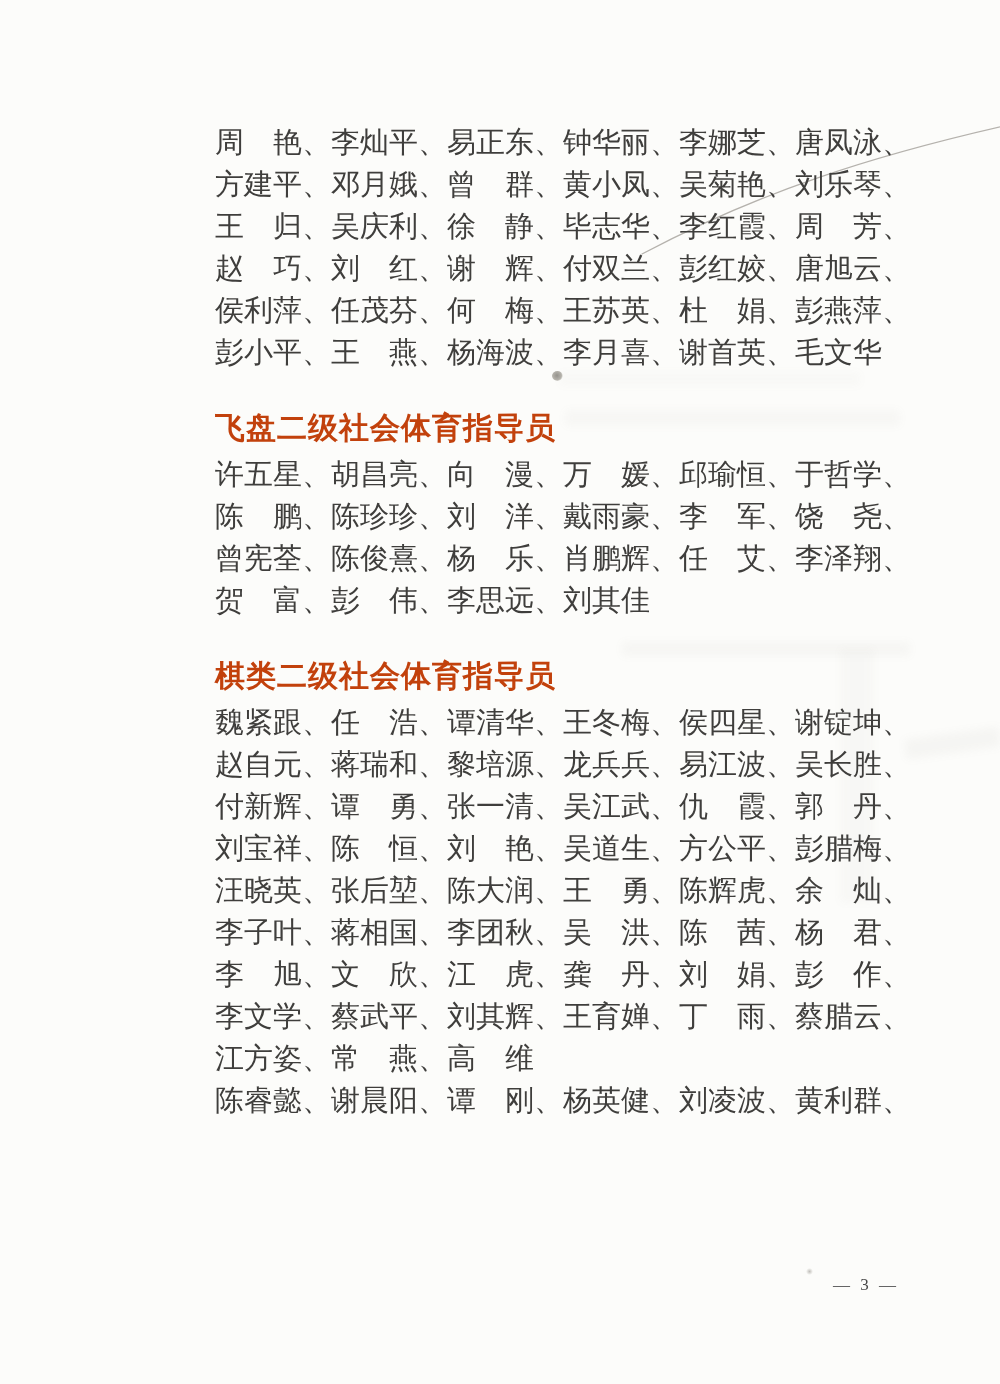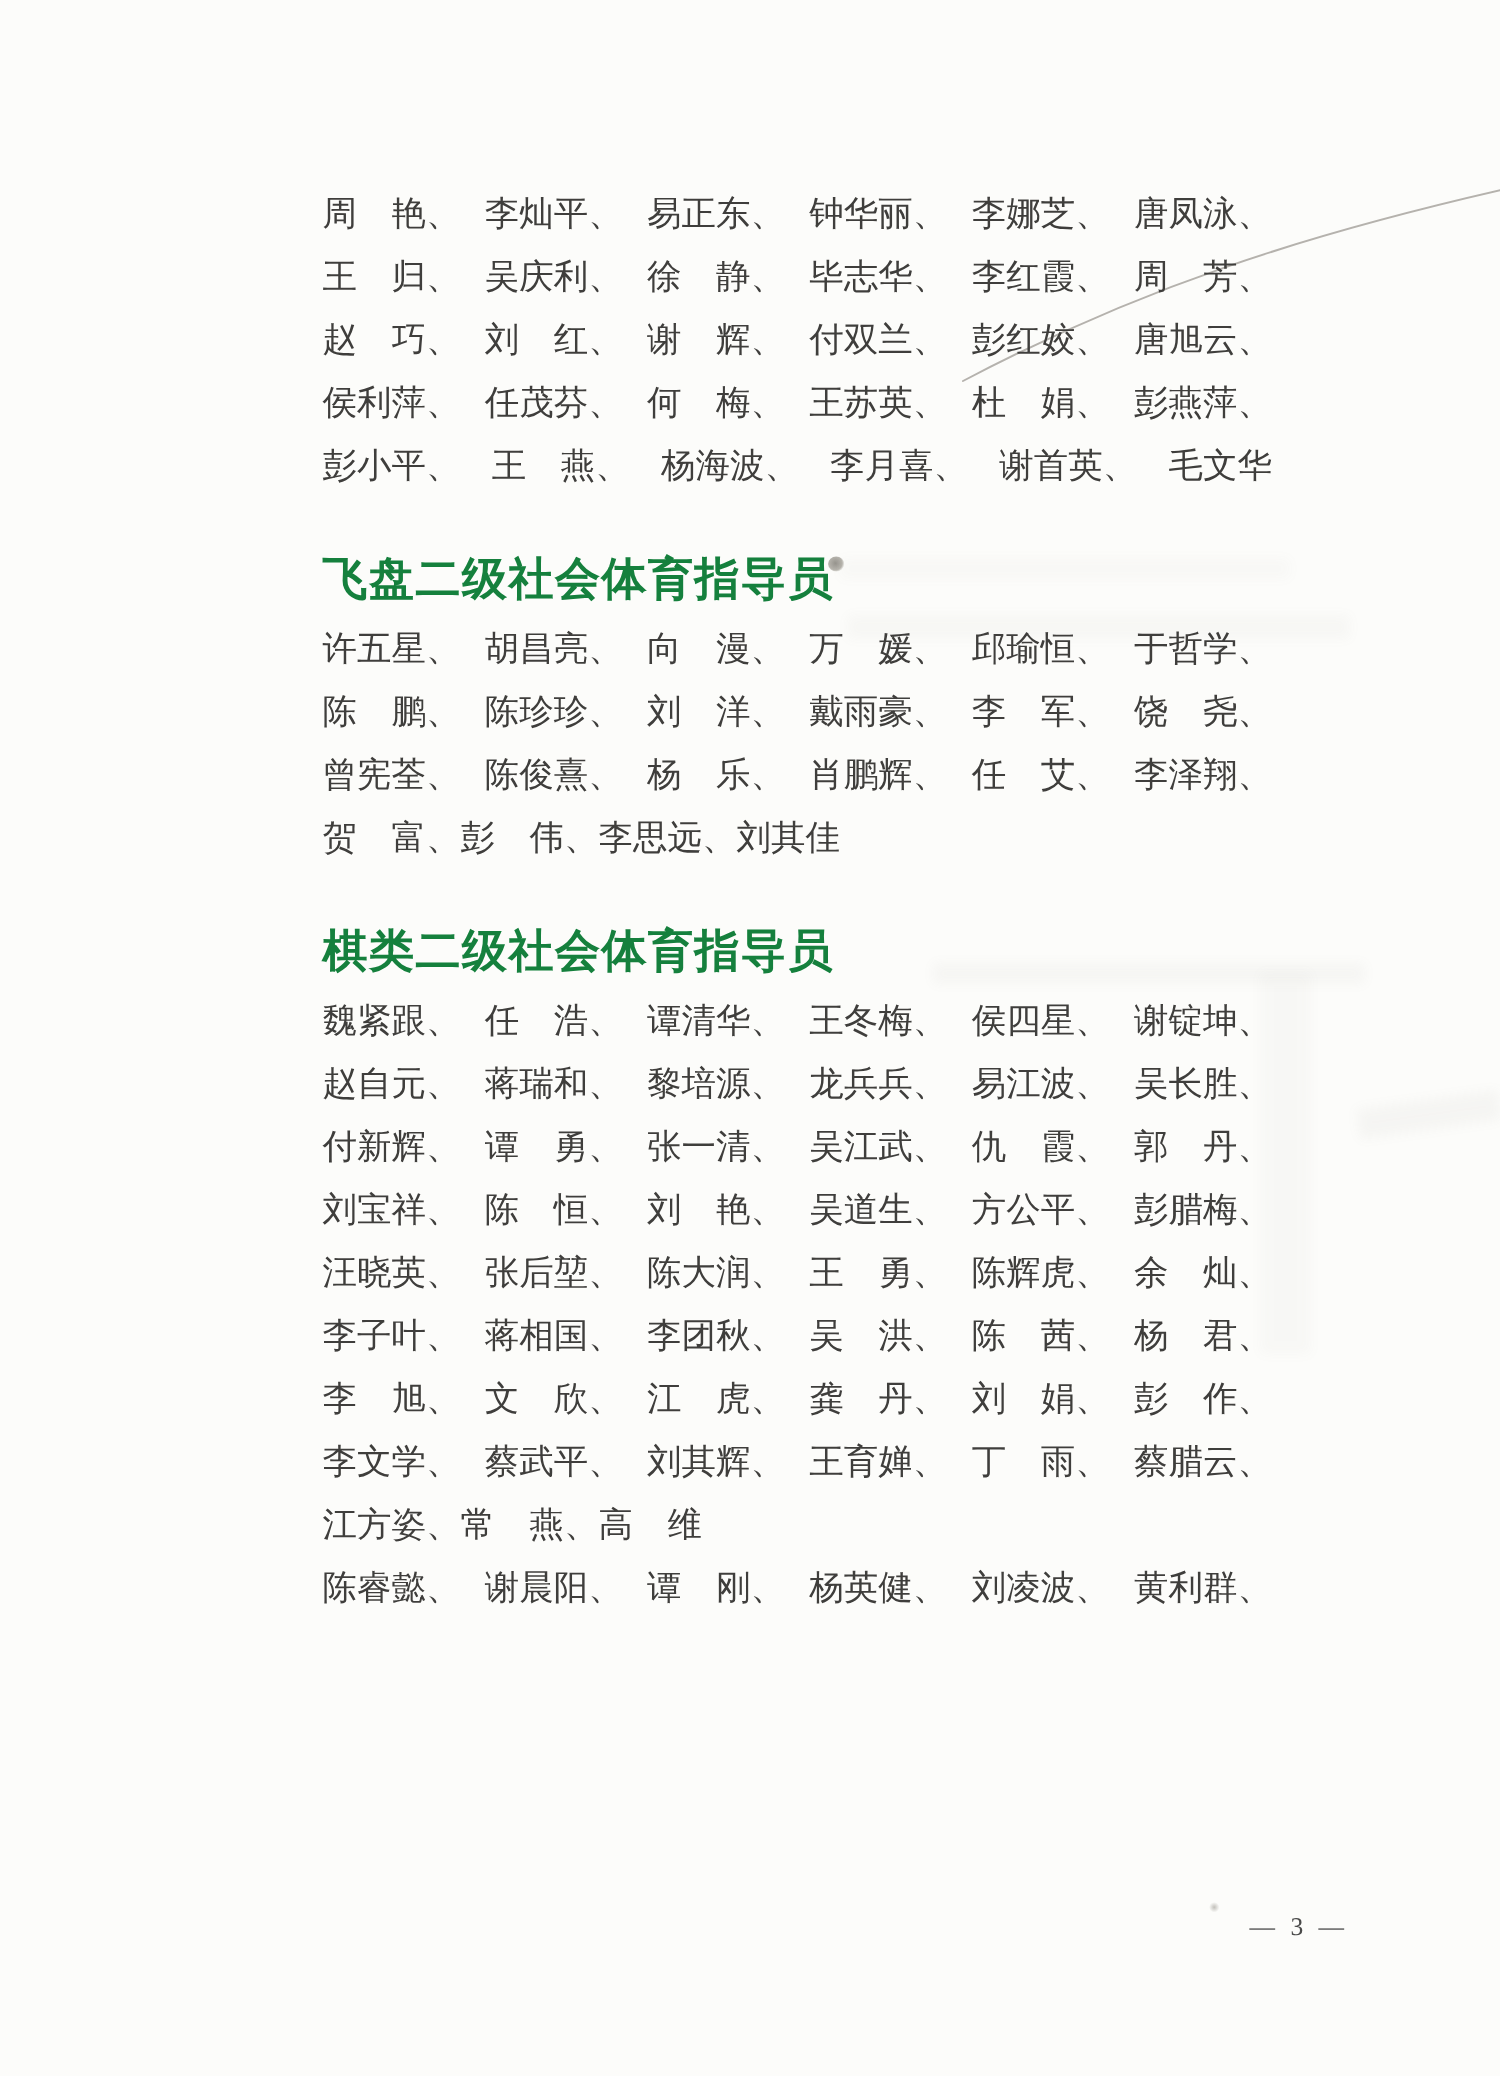--- a/index.html
+++ b/index.html
@@ -15,32 +15,32 @@
   .content {
     position: absolute;
     left: 215px;
     top: 121px;
     width: 633px;
   }
   .name-line {
     height: 42px;
     display: flex;
     justify-content: space-between;
-    align-items: center;
-    font-size: 23px;
+    align-items: flex-end;
+    font-size: 29px;
     color: #3f3e3c;
     white-space: pre;
   }
   .name-line.no-justify { justify-content: flex-start; }
   .name-token { display: inline-block; }
   .section-header {
     font-family: "Liberation Sans", "DejaVu Sans", sans-serif;
     font-weight: bold;
     font-size: 30px;
-    color: #15803d;
+    color: #c2410c;
     letter-spacing: 1px;
     height: 42px;
     margin: 34px 0 4px 0;
     display: flex;
     align-items: center;
   }
   .artifact-svg {
     position: absolute;
     left: 0; top: 0;
     width: 1000px; height: 1384px;
@@ -93,20 +93,21 @@
   <div class="speck"></div>
   <div class="speck-small"></div>
   <div class="smudge smudge-a"></div>
   <div class="smudge smudge-b"></div>
   <div class="smudge smudge-c"></div>
   <div class="smudge smudge-d"></div>
   <div class="smudge smudge-e"></div>
 
   <div class="content">
       <div class="name-line"><span class="name-token">周　艳、</span><span class="name-token">李灿平、</span><span class="name-token">易正东、</span><span class="name-token">钟华丽、</span><span class="name-token">李娜芝、</span><span class="name-token">唐凤泳、</span></div>
+      <div class="name-line"><span class="name-token">方建平、</span><span class="name-token">邓月娥、</span><span class="name-token">曾　群、</span><span class="name-token">黄小凤、</span><span class="name-token">吴菊艳、</span><span class="name-token">刘乐琴、</span></div>
       <div class="name-line"><span class="name-token">王　归、</span><span class="name-token">吴庆利、</span><span class="name-token">徐　静、</span><span class="name-token">毕志华、</span><span class="name-token">李红霞、</span><span class="name-token">周　芳、</span></div>
       <div class="name-line"><span class="name-token">赵　巧、</span><span class="name-token">刘　红、</span><span class="name-token">谢　辉、</span><span class="name-token">付双兰、</span><span class="name-token">彭红姣、</span><span class="name-token">唐旭云、</span></div>
       <div class="name-line"><span class="name-token">侯利萍、</span><span class="name-token">任茂芬、</span><span class="name-token">何　梅、</span><span class="name-token">王苏英、</span><span class="name-token">杜　娟、</span><span class="name-token">彭燕萍、</span></div>
       <div class="name-line"><span class="name-token">彭小平、</span><span class="name-token">王　燕、</span><span class="name-token">杨海波、</span><span class="name-token">李月喜、</span><span class="name-token">谢首英、</span><span class="name-token">毛文华</span></div>
       <div class="section-header">飞盘二级社会体育指导员</div>
       <div class="name-line"><span class="name-token">许五星、</span><span class="name-token">胡昌亮、</span><span class="name-token">向　漫、</span><span class="name-token">万　媛、</span><span class="name-token">邱瑜恒、</span><span class="name-token">于哲学、</span></div>
       <div class="name-line"><span class="name-token">陈　鹏、</span><span class="name-token">陈珍珍、</span><span class="name-token">刘　洋、</span><span class="name-token">戴雨豪、</span><span class="name-token">李　军、</span><span class="name-token">饶　尧、</span></div>
       <div class="name-line"><span class="name-token">曾宪荃、</span><span class="name-token">陈俊熹、</span><span class="name-token">杨　乐、</span><span class="name-token">肖鹏辉、</span><span class="name-token">任　艾、</span><span class="name-token">李泽翔、</span></div>
       <div class="name-line no-justify"><span class="name-token">贺　富、</span><span class="name-token">彭　伟、</span><span class="name-token">李思远、</span><span class="name-token">刘其佳</span></div>
       <div class="section-header">棋类二级社会体育指导员</div>

